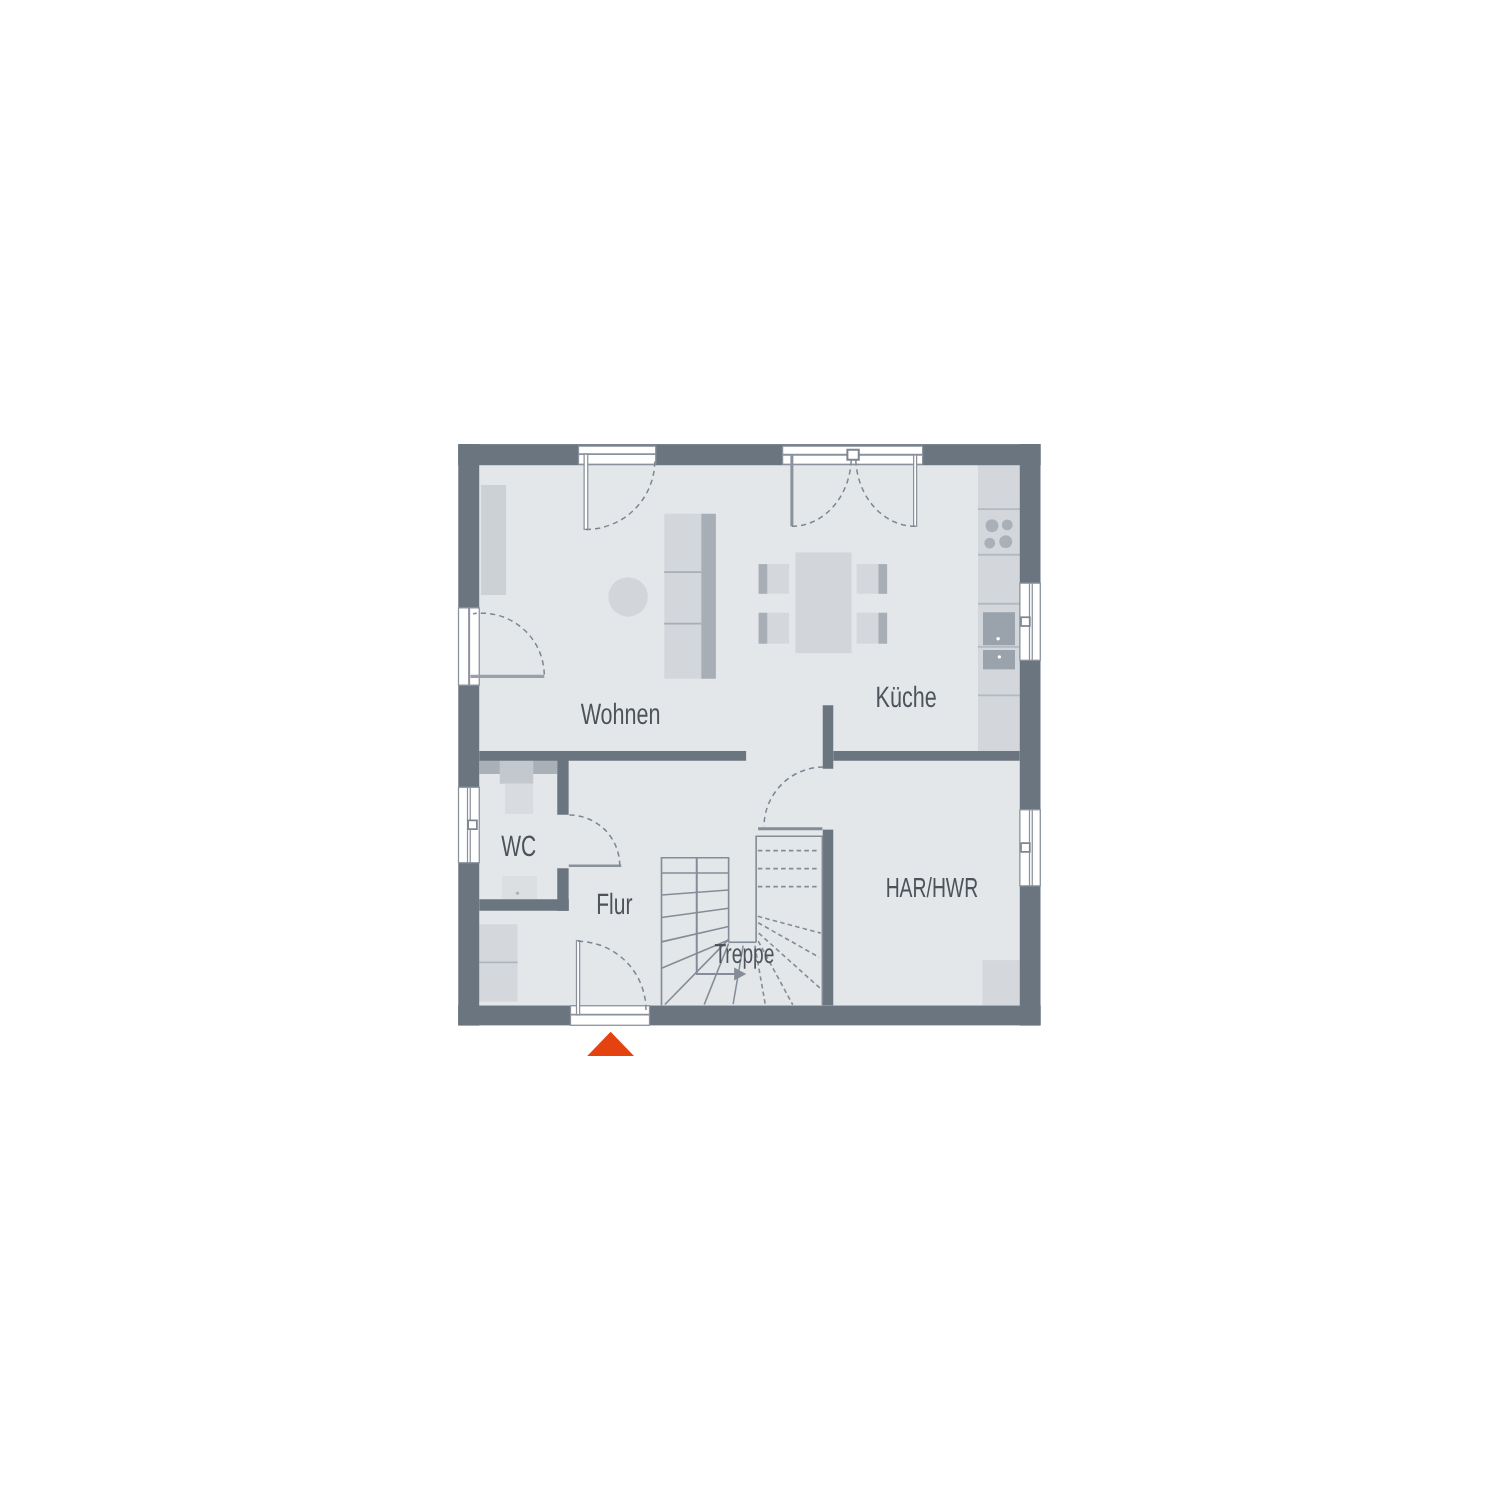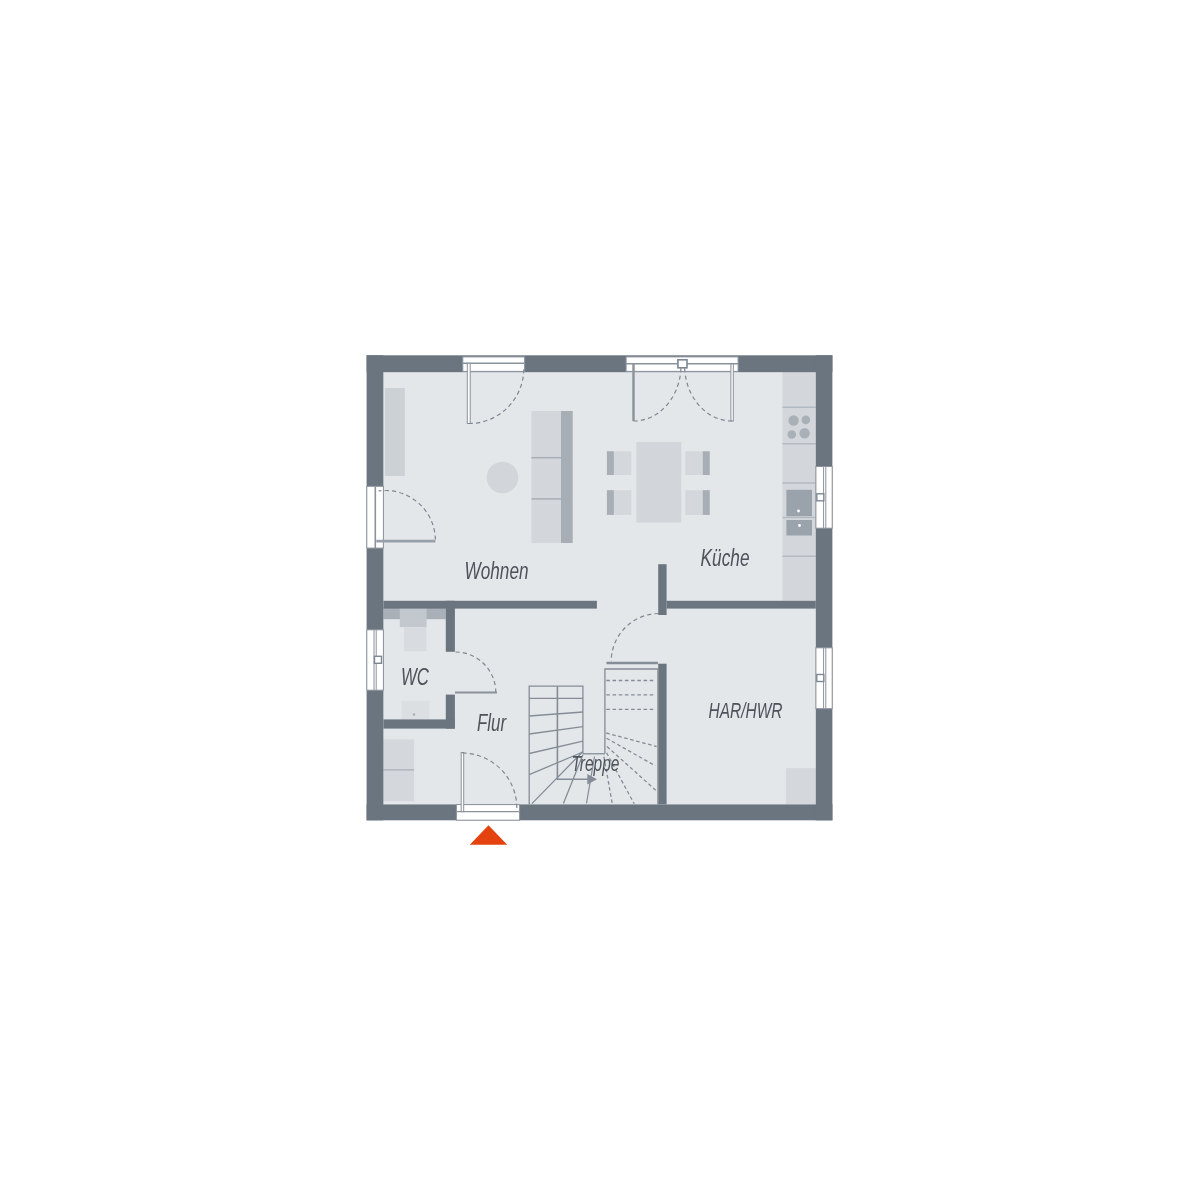--- a/index.html
+++ b/index.html
@@ -1,16 +1,16 @@
 <!DOCTYPE html>
 <html><head>
 <meta charset="utf-8">
 <style>
   html,body{margin:0;padding:0;background:#ffffff;}
-  .page{width:1200px;height:903px;position:relative;background:#ffffff;overflow:hidden;font-style:italic;}
+  .page{width:1200px;height:903px;position:relative;background:#ffffff;overflow:hidden;}
   text{font-family:"Liberation Sans",sans-serif;fill:#4d535b;}
 </style>
 </head>
 <body>
 <div class="page">
 <svg width="1200" height="1200" viewBox="0 0 1200 1200" xmlns="http://www.w3.org/2000/svg">
 
   <rect x="0" y="0" width="1200" height="1200" fill="#ffffff"></rect>
 
   <rect x="383.4" y="372.2" width="432.4" height="432.2" fill="#e4e7ea"></rect>

